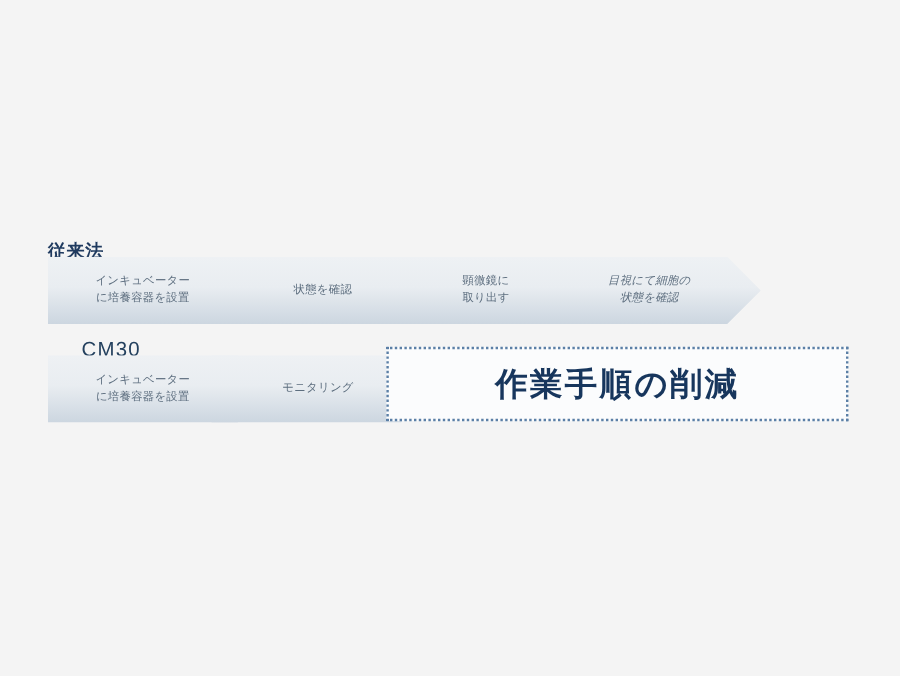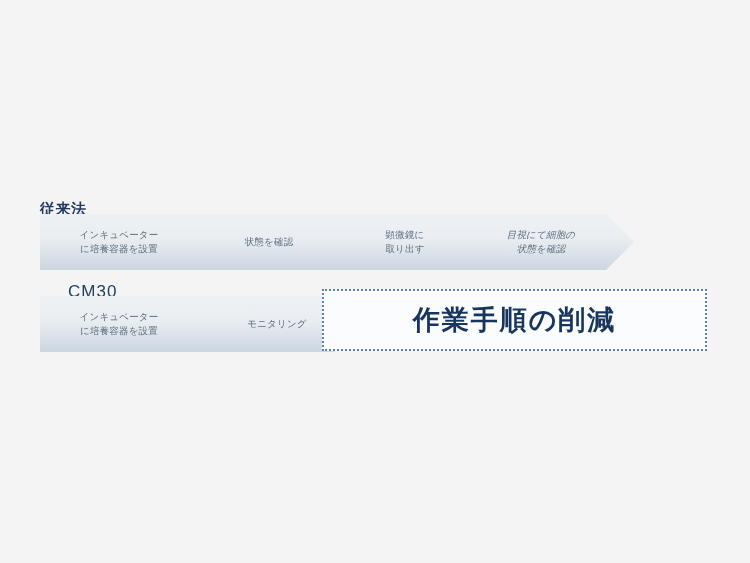--- a/index.html
+++ b/index.html
@@ -191,21 +191,21 @@
       <svg class="chev" viewBox="0 0 186 56" preserveAspectRatio="none">
         <defs>
           <linearGradient id="gB2" x1="0" y1="0" x2="0" y2="1">
             <stop offset="0%" stop-color="#eef1f4"></stop>
             <stop offset="45%" stop-color="#e9edf1"></stop>
             <stop offset="100%" stop-color="#ccd6e0"></stop>
           </linearGradient>
         </defs>
         <polygon points="0,0 158,0 186,28 158,56 0,56 28,28" fill="url(#gB2)"></polygon>
       </svg>
-      <div class="chev-label" style="left:36px; width:130px;">モニタリング</div>
+      <div class="chev-label" style="left:24px; width:130px;">モニタリング</div>
     </div>
 
   </div>
 
   <div id="highlight-box">
     <span id="highlight-text">作業手順の削減</span>
   </div>
 
 </div>
 

